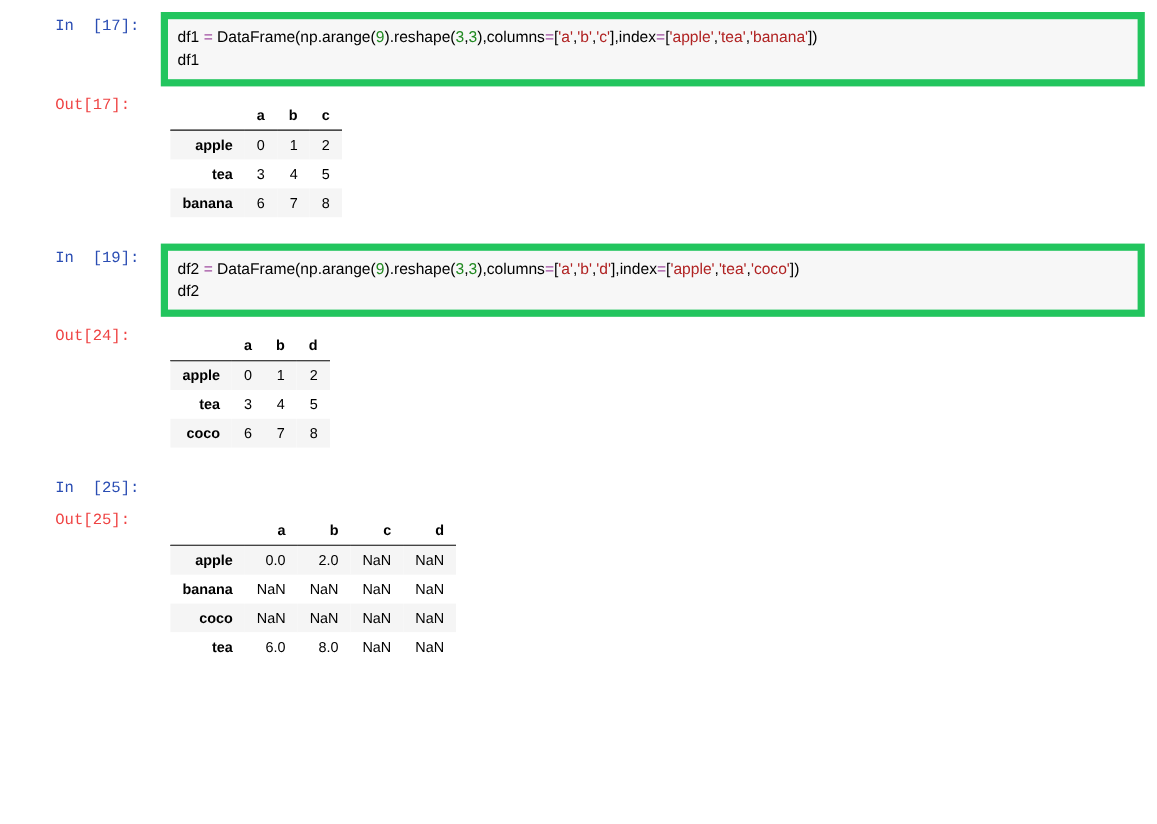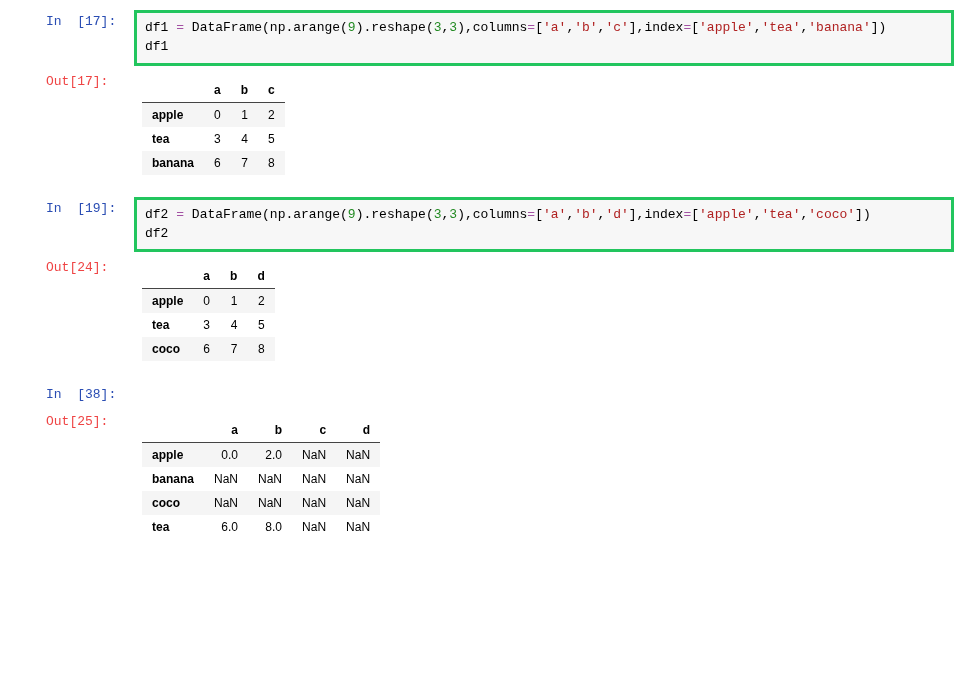--- a/index.html
+++ b/index.html
@@ -26,23 +26,23 @@
       font-size: 13px;
       padding: 4px 8px 4px 4px;
       white-space: pre;
       letter-spacing: 0;
     }
     .prompt .in { color: #2a4db3; }
     .prompt .out { color: #ef4444; }
     .code-area {
       flex: 1;
       background: #f7f7f7;
-      border: 3px solid #22c55e;
+      border: 6px solid #22c55e;
       padding: 6px 8px;
-      font-family: Liberation Mono, monospace;
+      font-family: Liberation Sans, sans-serif;
       font-size: 13px;
       line-height: 1.45;
       white-space: pre;
       overflow-x: auto;
     }
     .output-area {
       flex: 1;
       padding: 6px 0 6px 8px;
     }
     
@@ -66,21 +66,21 @@
     table.df thead th {
       font-weight: bold;
       border-bottom: 1px solid #444;
       background: #fff;
     }
     table.df thead th:first-child {
       background: #fff;
     }
     table.df tbody th {
       font-weight: bold;
-      text-align: left;
+      text-align: right;
     }
     table.df tbody tr:nth-child(odd) { background: #f5f5f5; }
     table.df tbody tr:nth-child(even) { background: #fff; }
     table.df thead tr { background: #fff; }
   </style>
 </head>
 <body>
 
 <div class="cell">
   <div class="cell-row">
@@ -163,21 +163,21 @@
               <td>8</td>
             </tr>
           </tbody>
         </table>
     </div>
   </div>
 </div>
 
 <div class="cell">
   <div class="cell-row">
-    <div class="prompt"><span class="in">In  [38]:</span></div>
+    <div class="prompt"><span class="in">In  [25]:</span></div>
   </div>
   <div class="cell-row">
     <div class="prompt"><span class="out">Out[25]:</span></div>
     <div class="output-area">
       <table class="df">
           <thead>
             <tr>
               <th></th>
               <th>a</th>
               <th>b</th>

